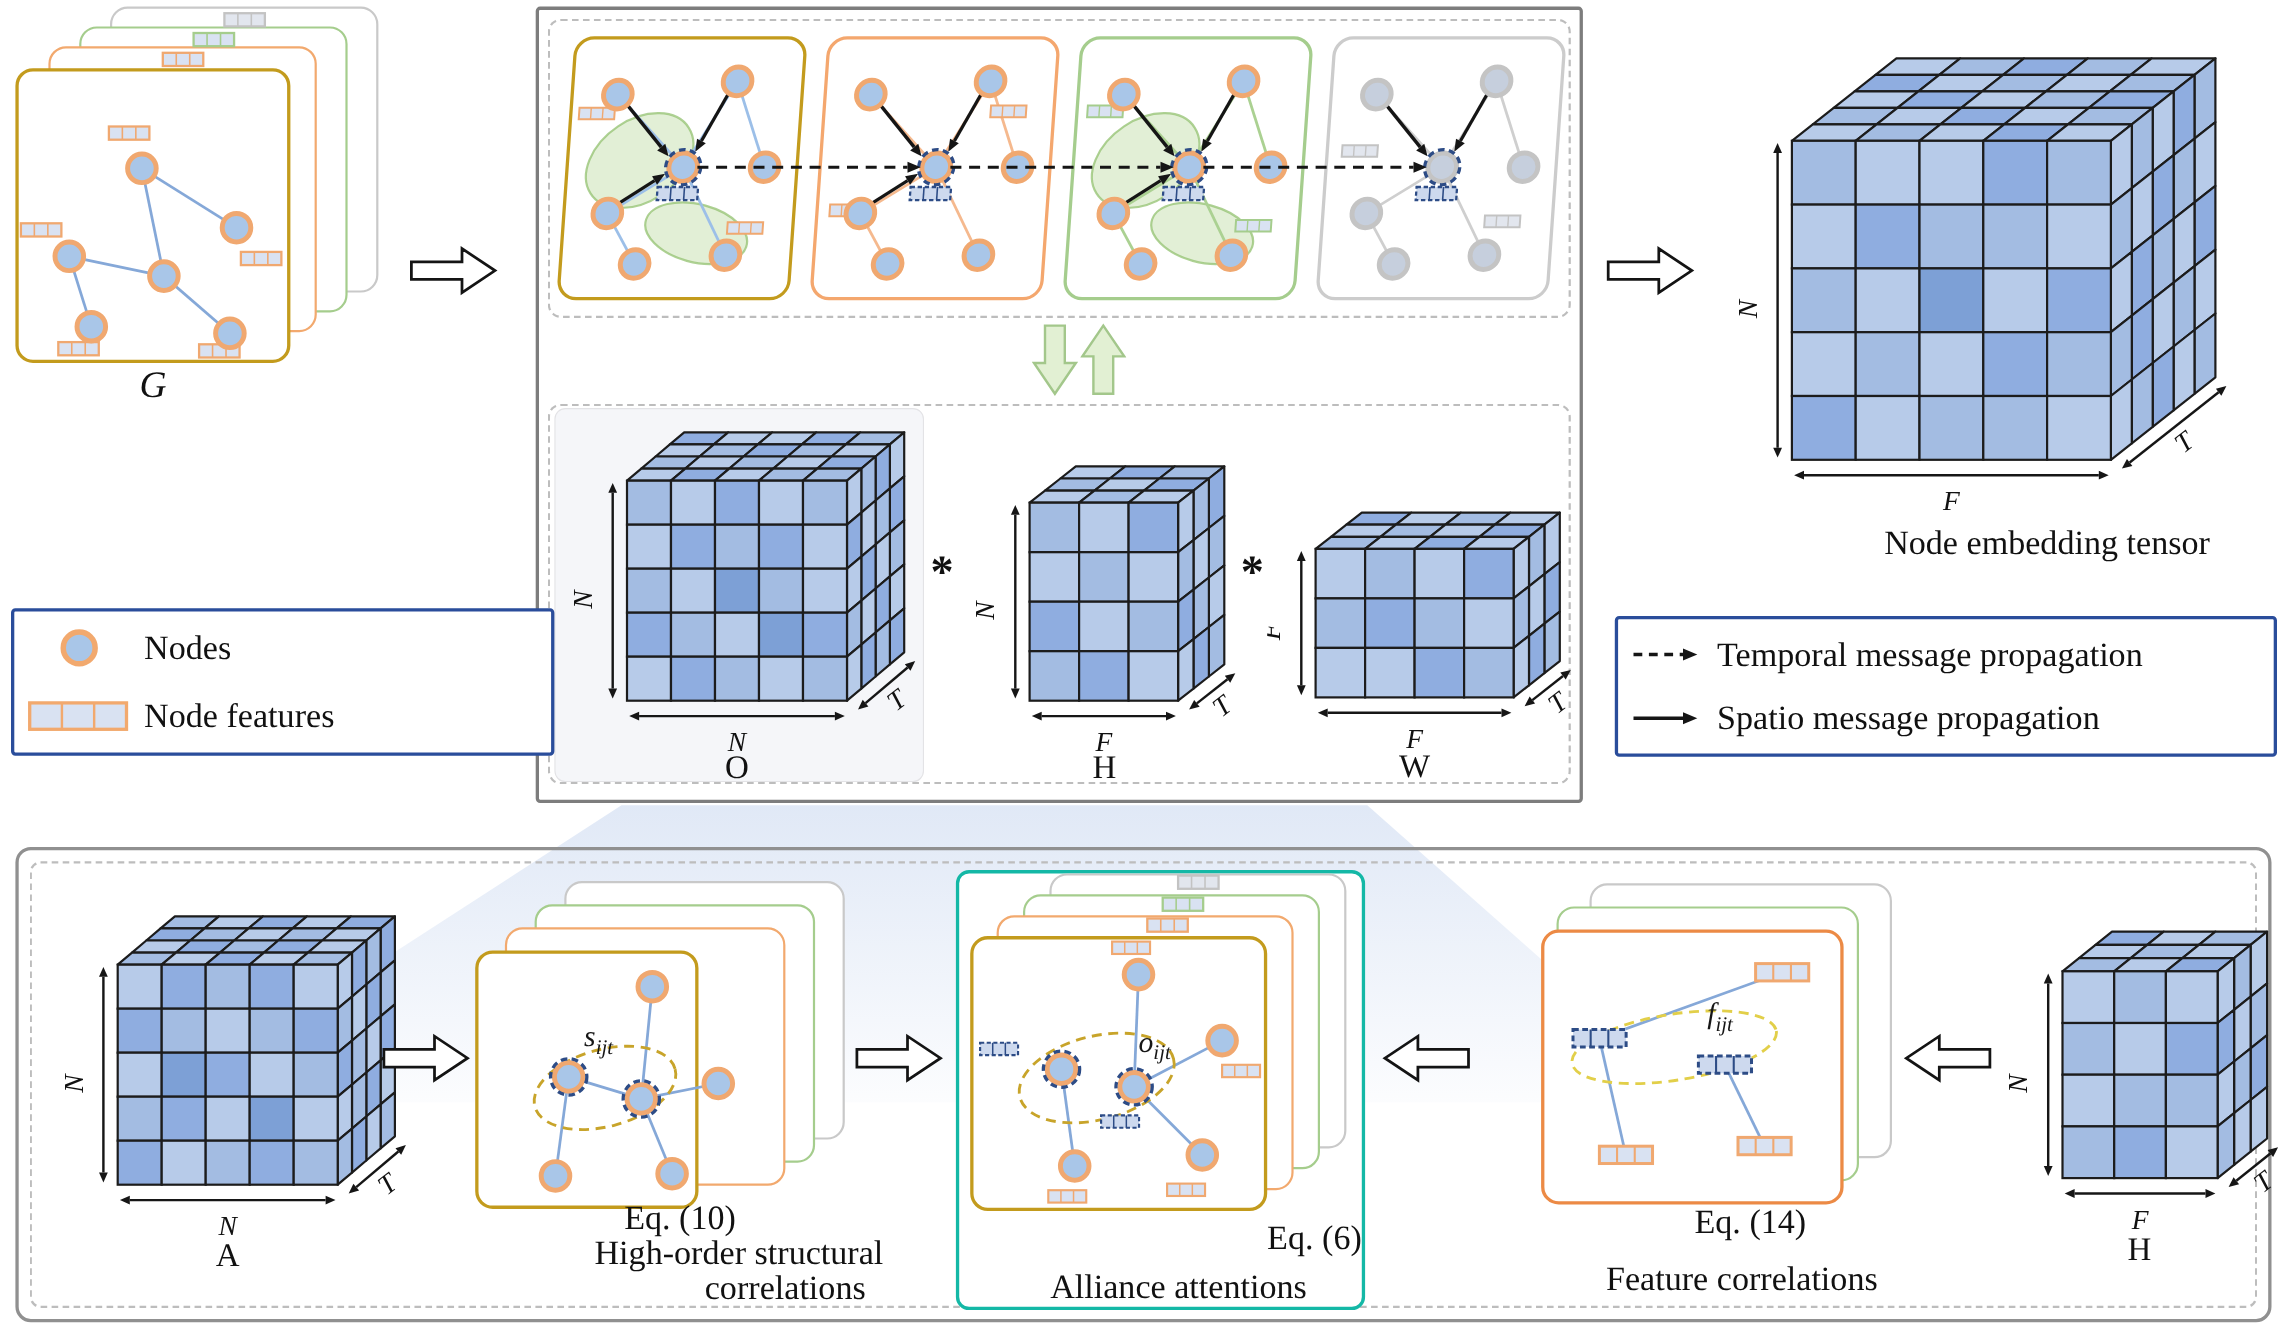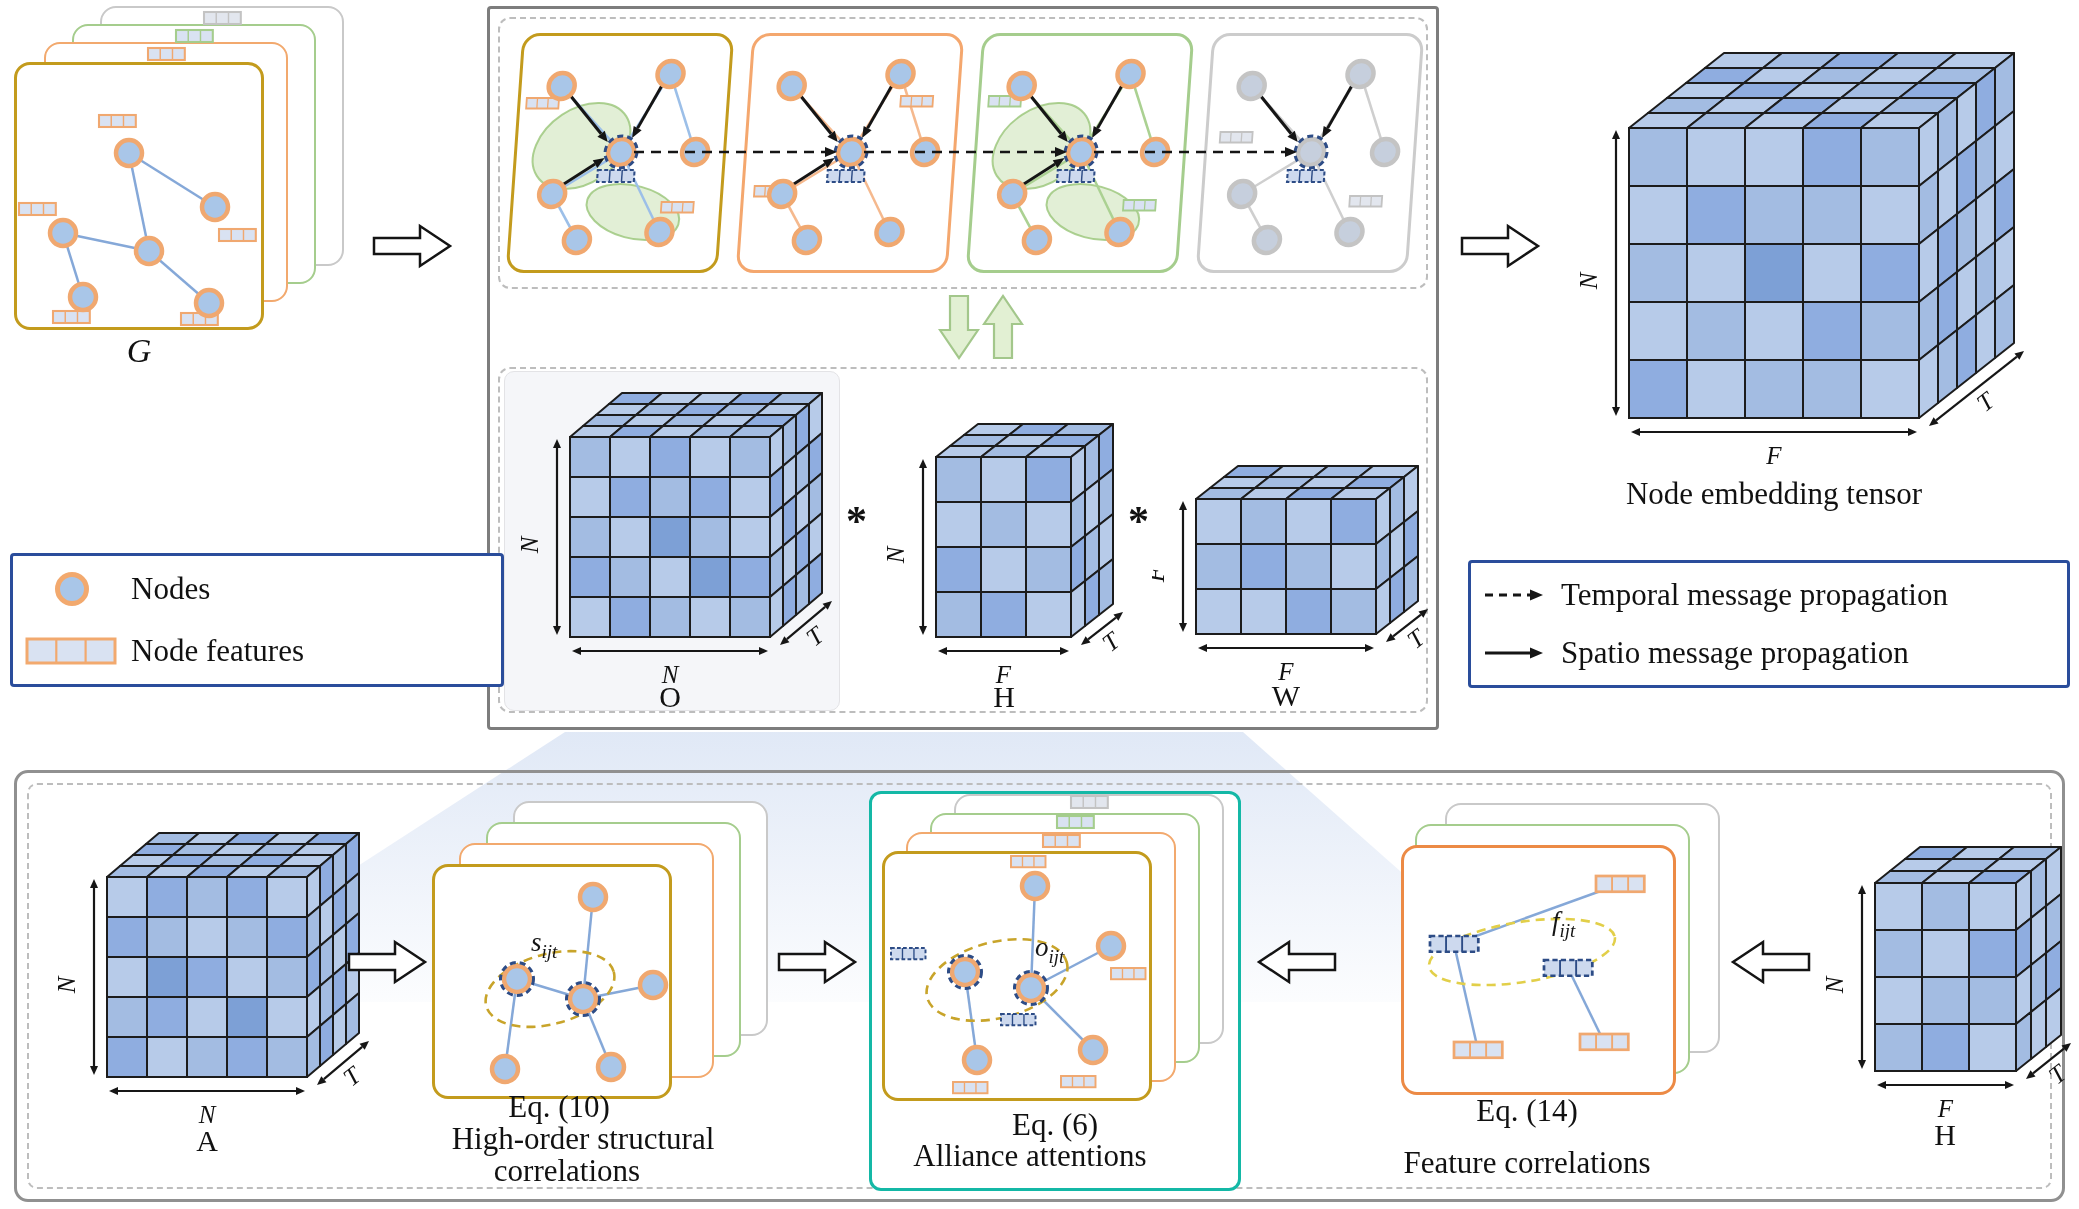--- a/index.html
+++ b/index.html
@@ -6,21 +6,21 @@
   html,body{background:#fff}
   body{font-family:"Liberation Serif",serif;color:#111}
   .page{position:relative;width:2079px;height:1209px;background:#fff;overflow:hidden}
   .abs{position:absolute}
   .z1{z-index:1}
   .layer{position:absolute;background:#fff;border-radius:16px}
   .lb-gray{border:2.5px solid #c9c9c9}
   .lb-green{border:2.5px solid #a5cd8d}
   .lb-orange{border:2.5px solid #f2a96e}
   .lb-gold{border:3px solid #c39b1d}
-  .cap{position:absolute;text-align:center;font-size:31px;color:#111;line-height:1.05}
+  .cap{position:absolute;text-align:right;font-size:31px;color:#111;line-height:1.05}
   .glabel{position:absolute;text-align:center;font-style:italic;font-size:34px}
   .star{position:absolute;font-size:42px;font-weight:bold}
   .cube-cap{font-family:"Liberation Serif",serif;font-size:30px;fill:#111;text-anchor:middle}
   .axis-label{font-family:"Liberation Serif",serif;font-style:italic;font-size:25px;fill:#111}
   .var-label{font-family:"Liberation Serif",serif;font-style:italic;font-size:27px;fill:#161616}
   .vsub{font-size:19px}
   .centerbox{position:absolute;background:#fff;border:3px solid #7d7d7d;border-radius:4px}
   .dashedbox{position:absolute;border:2.5px dashed #bdbdbd;border-radius:12px}
   .gpanel{position:absolute;width:212px;height:240px;background:#fff;border:3px solid;border-radius:18px;transform:skewX(-4deg)}
   .pedge{stroke:#9cbfe8;stroke-width:2.5}
@@ -712,21 +712,21 @@
     </svg>
 
     <svg class="barrow" style="left:330px;top:165px" width="82" height="48">
       <polygon points="2,16 48,16 48,4 78,24 48,44 48,32 2,32" fill="#ffffff" stroke="#141414" stroke-width="2.5"></polygon>
     </svg>
 
     <div class="abs" style="left:415px;top:28px;width:340px;height:310px">
       <div class="layer lb-gray" style="left:81px;top:0;width:255px;height:235px"></div>
       <div class="layer lb-green" style="left:54px;top:21px;width:255px;height:235px"></div>
       <div class="layer lb-orange" style="left:27px;top:42px;width:255px;height:235px"></div>
-      <div class="layer lb-gold" style="left:0;top:63px;width:240px;height:235px">
+      <div class="layer lb-gold" style="left:0;top:63px;width:203px;height:235px">
         <svg width="249" height="229" viewBox="0 0 249 229">
           <g>
             <line class="bedge" x1="148" y1="132" x2="158" y2="30"></line>
             <line class="bedge" x1="148" y1="132" x2="218" y2="118"></line>
             <line class="bedge" x1="148" y1="132" x2="176" y2="200"></line>
             <line class="bedge" x1="82" y1="112" x2="70" y2="202"></line>
             <line class="bedge" x1="82" y1="112" x2="148" y2="132"></line>
           </g>
           <ellipse class="ell-gold" cx="115" cy="122" rx="66" ry="35" transform="rotate(-15 115 122)"></ellipse>
           <g>
@@ -784,21 +784,21 @@
           </g>
           <text class="var-label" x="150" y="102"><tspan class="vbase">o</tspan><tspan class="vsub" dy="7">ijt</tspan></text>
         </svg>
       </div>
       <svg class="abs" style="left:0;top:0;pointer-events:none" width="366" height="394">
         <use href="#fbar" class="fb-gr" transform="translate(199,2) scale(0.8)"></use>
         <use href="#fbar" class="fb-gn" transform="translate(185,22) scale(0.8)"></use>
         <use href="#fbar" transform="translate(171,41) scale(0.8)"></use>
       </svg>
       <div class="cap" style="left:0;top:315px;width:366px">Eq. (6)</div>
-      <div class="cap" style="left:0;top:346px;width:316px">Alliance attentions</div>
+      <div class="cap" style="left:0;top:360px;width:316px">Alliance attentions</div>
     </div>
 
     <svg class="barrow" style="left:1238px;top:165px" width="82" height="48">
       <polygon points="80,16 34,16 34,4 4,24 34,44 34,32 80,32" fill="#ffffff" stroke="#141414" stroke-width="2.5"></polygon>
     </svg>
 
     <div class="abs" style="left:1368px;top:30px;width:340px;height:300px">
       <div class="layer lb-gray" style="left:60px;top:0;width:275px;height:250px"></div>
       <div class="layer lb-green" style="left:30px;top:21px;width:275px;height:250px"></div>
       <div class="layer" style="left:16px;top:42px;width:275px;height:250px;border:3px solid #ec8a45">

